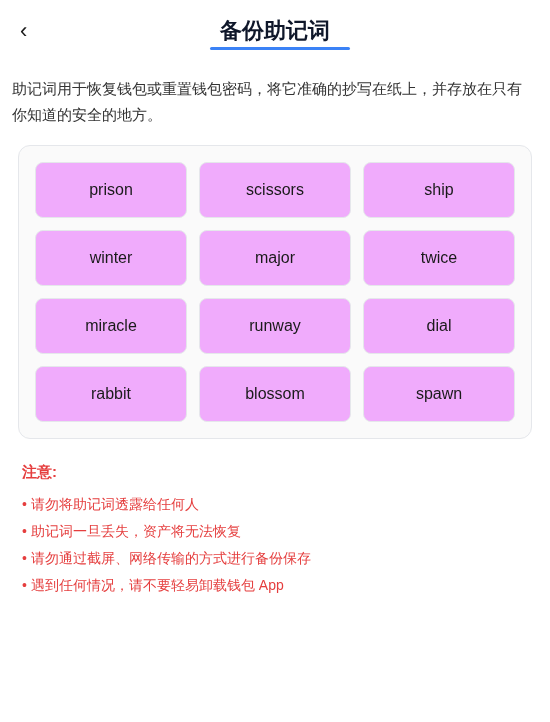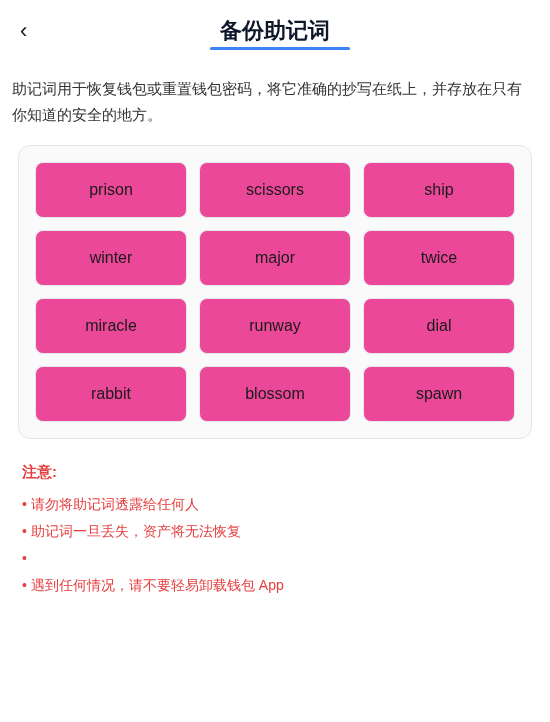--- a/index.html
+++ b/index.html
@@ -77,21 +77,21 @@
       background: #fafafa;
     }
 
     .mnemonic-grid {
       display: grid;
       grid-template-columns: repeat(3, 1fr);
       gap: 12px;
     }
 
     .mnemonic-cell {
-      background: #ec4899;
+      background: #f0abfc;
       border: 1px solid #e5e7eb;
       border-radius: 8px;
       padding: 18px 10px;
       text-align: center;
       font-size: 16px;
       color: #1a1a1a;
       font-weight: 400;
     }
 
     
@@ -155,20 +155,21 @@
         <div class="notice-item">
           <span class="notice-bullet">•</span>
           <span>请勿将助记词透露给任何人</span>
         </div>
         <div class="notice-item">
           <span class="notice-bullet">•</span>
           <span>助记词一旦丢失，资产将无法恢复</span>
         </div>
         <div class="notice-item">
           <span class="notice-bullet">•</span>
+          <span>请勿通过截屏、网络传输的方式进行备份保存</span>
         </div>
         <div class="notice-item">
           <span class="notice-bullet">•</span>
           <span>遇到任何情况，请不要轻易卸载钱包 App</span>
         </div>
       </div>
   </div>
 
 </div>
 

